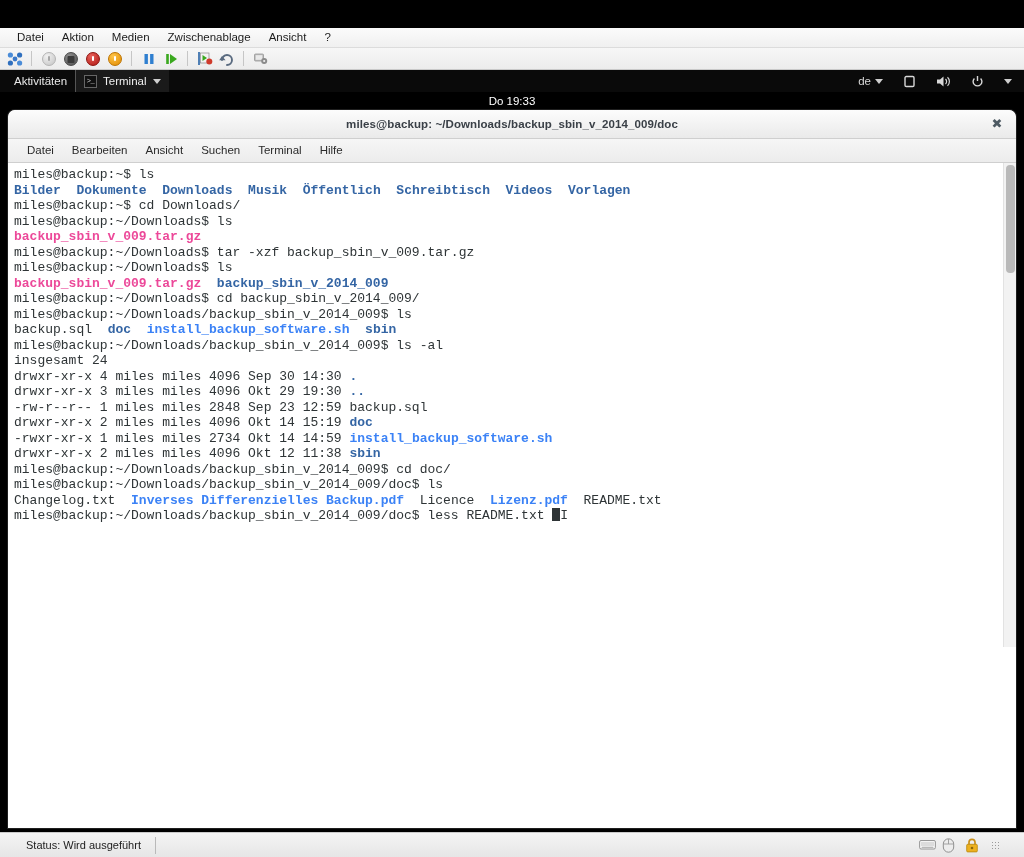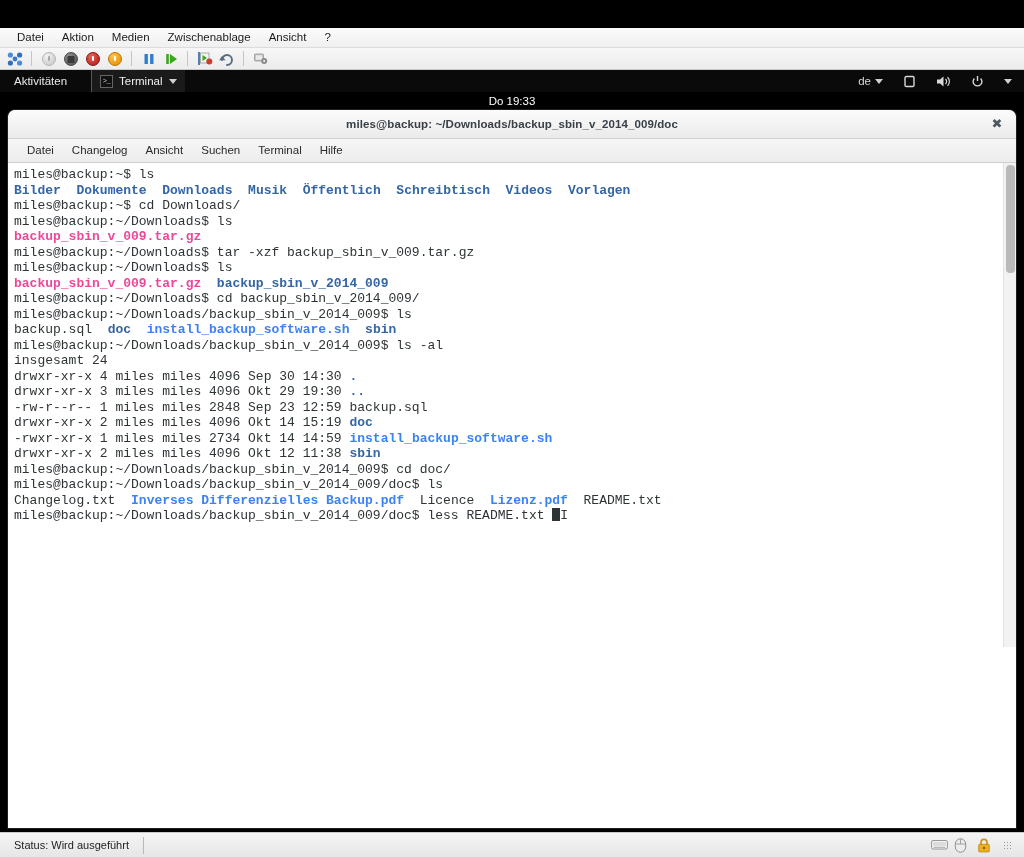--- a/index.html
+++ b/index.html
@@ -42,21 +42,21 @@
   .ring.dark::after { background: #3a3a3a; width: 7px; height: 7px; top: 3px; border-radius: 1px; }
   .ring.red    { background: radial-gradient(circle at 35% 28%, #e8615b, #b01712); border: 1px solid #8d120e; }
   .ring.orange { background: radial-gradient(circle at 35% 28%, #ffc54a, #e08a00); border: 1px solid #bd7300; }
 
   
   .gnome-panel {
     position: absolute; left: 0; top: 70px; width: 1024px; height: 22px;
     background: #0a0a0a; color: #d6d6d6;
     display: flex; align-items: center; font-size: 11.5px;
   }
-  .gp-activities { padding: 0 24px 0 14px; color: #e8e8e8; }
+  .gp-activities { padding: 0 8px 0 14px; color: #e8e8e8; }
   .gp-appbtn {
     display: flex; align-items: center; gap: 6px; padding: 0 8px; height: 22px;
     background: #1a1a1a; border-left: 1px solid #555; color: #f0f0f0;
   }
   .gp-appicon {
     width: 13px; height: 13px; background: #111; border: 1px solid #666;
     color: #cfcfcf; font-size: 7px; font-family: "Liberation Mono", monospace;
     display: flex; align-items: center; justify-content: center; letter-spacing: -0.5px;
   }
   .gp-clock { position: absolute; left: 0; right: 0; text-align: center; color: #ffffff; font-size: 11.5px; pointer-events: none; margin-top: 39px; }
@@ -117,21 +117,21 @@
     display: inline-block; width: 8px; height: 13px; background: #2e3436;
     vertical-align: -2px;
   }
   .ibeam { color: #2e3436; }
 
   
   .host-status {
     position: absolute; left: 0; bottom: 0; width: 1024px; height: 25px;
     background: linear-gradient(#f4f4f4, #e6e6e6);
     border-top: 1px solid #cacaca;
-    display: flex; align-items: center; padding: 0 8px;
+    display: flex; align-items: center; padding: 0 20px;
   }
   .host-status .txt { font-size: 11px; color: #1d1d1d; padding-left: 6px; }
   .hs-sep { width: 1px; height: 17px; background: #b9b9b9; margin-left: 14px; }
   .hs-right { margin-left: auto; display: flex; align-items: center; gap: 6px; padding-right: 4px; }
   .hs-ico { width: 17px; height: 15px; display: block; }
   .grip {
     width: 9px; height: 9px; margin-left: 3px;
     background-image: radial-gradient(#9a9a9a 1px, transparent 1px);
     background-size: 3px 3px;
   }
@@ -248,21 +248,21 @@
   </div>
 
   <div class="term-win">
     <div class="term-title">
       <span class="t">miles@backup: ~/Downloads/backup_sbin_v_2014_009/doc</span>
       <span class="win-close">✖</span>
     </div>
 
     <div class="term-menubar" id="term-menubar">
         <div class="mi">Datei</div>
-        <div class="mi">Changelog</div>
+        <div class="mi">Bearbeiten</div>
         <div class="mi">Ansicht</div>
         <div class="mi">Suchen</div>
         <div class="mi">Terminal</div>
         <div class="mi">Hilfe</div>
       </div>
 
     <div class="term-body">
       <div class="term-screen" id="term-screen"><span class="ln"><span class="c-def">miles@backup:~$ ls</span></span><span class="ln"><span class="c-dir">Bilder</span><span class="c-def">  </span><span class="c-dir">Dokumente</span><span class="c-def">  </span><span class="c-dir">Downloads</span><span class="c-def">  </span><span class="c-dir">Musik</span><span class="c-def">  </span><span class="c-dir">Öffentlich</span><span class="c-def">  </span><span class="c-dir">Schreibtisch</span><span class="c-def">  </span><span class="c-dir">Videos</span><span class="c-def">  </span><span class="c-dir">Vorlagen</span></span><span class="ln"><span class="c-def">miles@backup:~$ cd Downloads/</span></span><span class="ln"><span class="c-def">miles@backup:~/Downloads$ ls</span></span><span class="ln"><span class="c-arch">backup_sbin_v_009.tar.gz</span></span><span class="ln"><span class="c-def">miles@backup:~/Downloads$ tar -xzf backup_sbin_v_009.tar.gz</span></span><span class="ln"><span class="c-def">miles@backup:~/Downloads$ ls</span></span><span class="ln"><span class="c-arch">backup_sbin_v_009.tar.gz</span><span class="c-def">  </span><span class="c-dir">backup_sbin_v_2014_009</span></span><span class="ln"><span class="c-def">miles@backup:~/Downloads$ cd backup_sbin_v_2014_009/</span></span><span class="ln"><span class="c-def">miles@backup:~/Downloads/backup_sbin_v_2014_009$ ls</span></span><span class="ln"><span class="c-def">backup.sql</span><span class="c-def">  </span><span class="c-dir">doc</span><span class="c-def">  </span><span class="c-exec">install_backup_software.sh</span><span class="c-def">  </span><span class="c-dir">sbin</span></span><span class="ln"><span class="c-def">miles@backup:~/Downloads/backup_sbin_v_2014_009$ ls -al</span></span><span class="ln"><span class="c-def">insgesamt 24</span></span><span class="ln"><span class="c-def">drwxr-xr-x 4 miles miles 4096 Sep 30 14:30 </span><span class="c-dir">.</span></span><span class="ln"><span class="c-def">drwxr-xr-x 3 miles miles 4096 Okt 29 19:30 </span><span class="c-dir">..</span></span><span class="ln"><span class="c-def">-rw-r--r-- 1 miles miles 2848 Sep 23 12:59 backup.sql</span></span><span class="ln"><span class="c-def">drwxr-xr-x 2 miles miles 4096 Okt 14 15:19 </span><span class="c-dir">doc</span></span><span class="ln"><span class="c-def">-rwxr-xr-x 1 miles miles 2734 Okt 14 14:59 </span><span class="c-exec">install_backup_software.sh</span></span><span class="ln"><span class="c-def">drwxr-xr-x 2 miles miles 4096 Okt 12 11:38 </span><span class="c-dir">sbin</span></span><span class="ln"><span class="c-def">miles@backup:~/Downloads/backup_sbin_v_2014_009$ cd doc/</span></span><span class="ln"><span class="c-def">miles@backup:~/Downloads/backup_sbin_v_2014_009/doc$ ls</span></span><span class="ln"><span class="c-def">Changelog.txt</span><span class="c-def">  </span><span class="c-exec">Inverses Differenzielles Backup.pdf</span><span class="c-def">  </span><span class="c-def">Licence</span><span class="c-def">  </span><span class="c-exec">Lizenz.pdf</span><span class="c-def">  </span><span class="c-def">README.txt</span></span><span class="ln"><span class="c-def">miles@backup:~/Downloads/backup_sbin_v_2014_009/doc$ less README.txt </span><span class="cursor"></span><span class="ibeam">I</span></span></div>
       <div class="term-scroll">
         <div class="thumb"></div>

